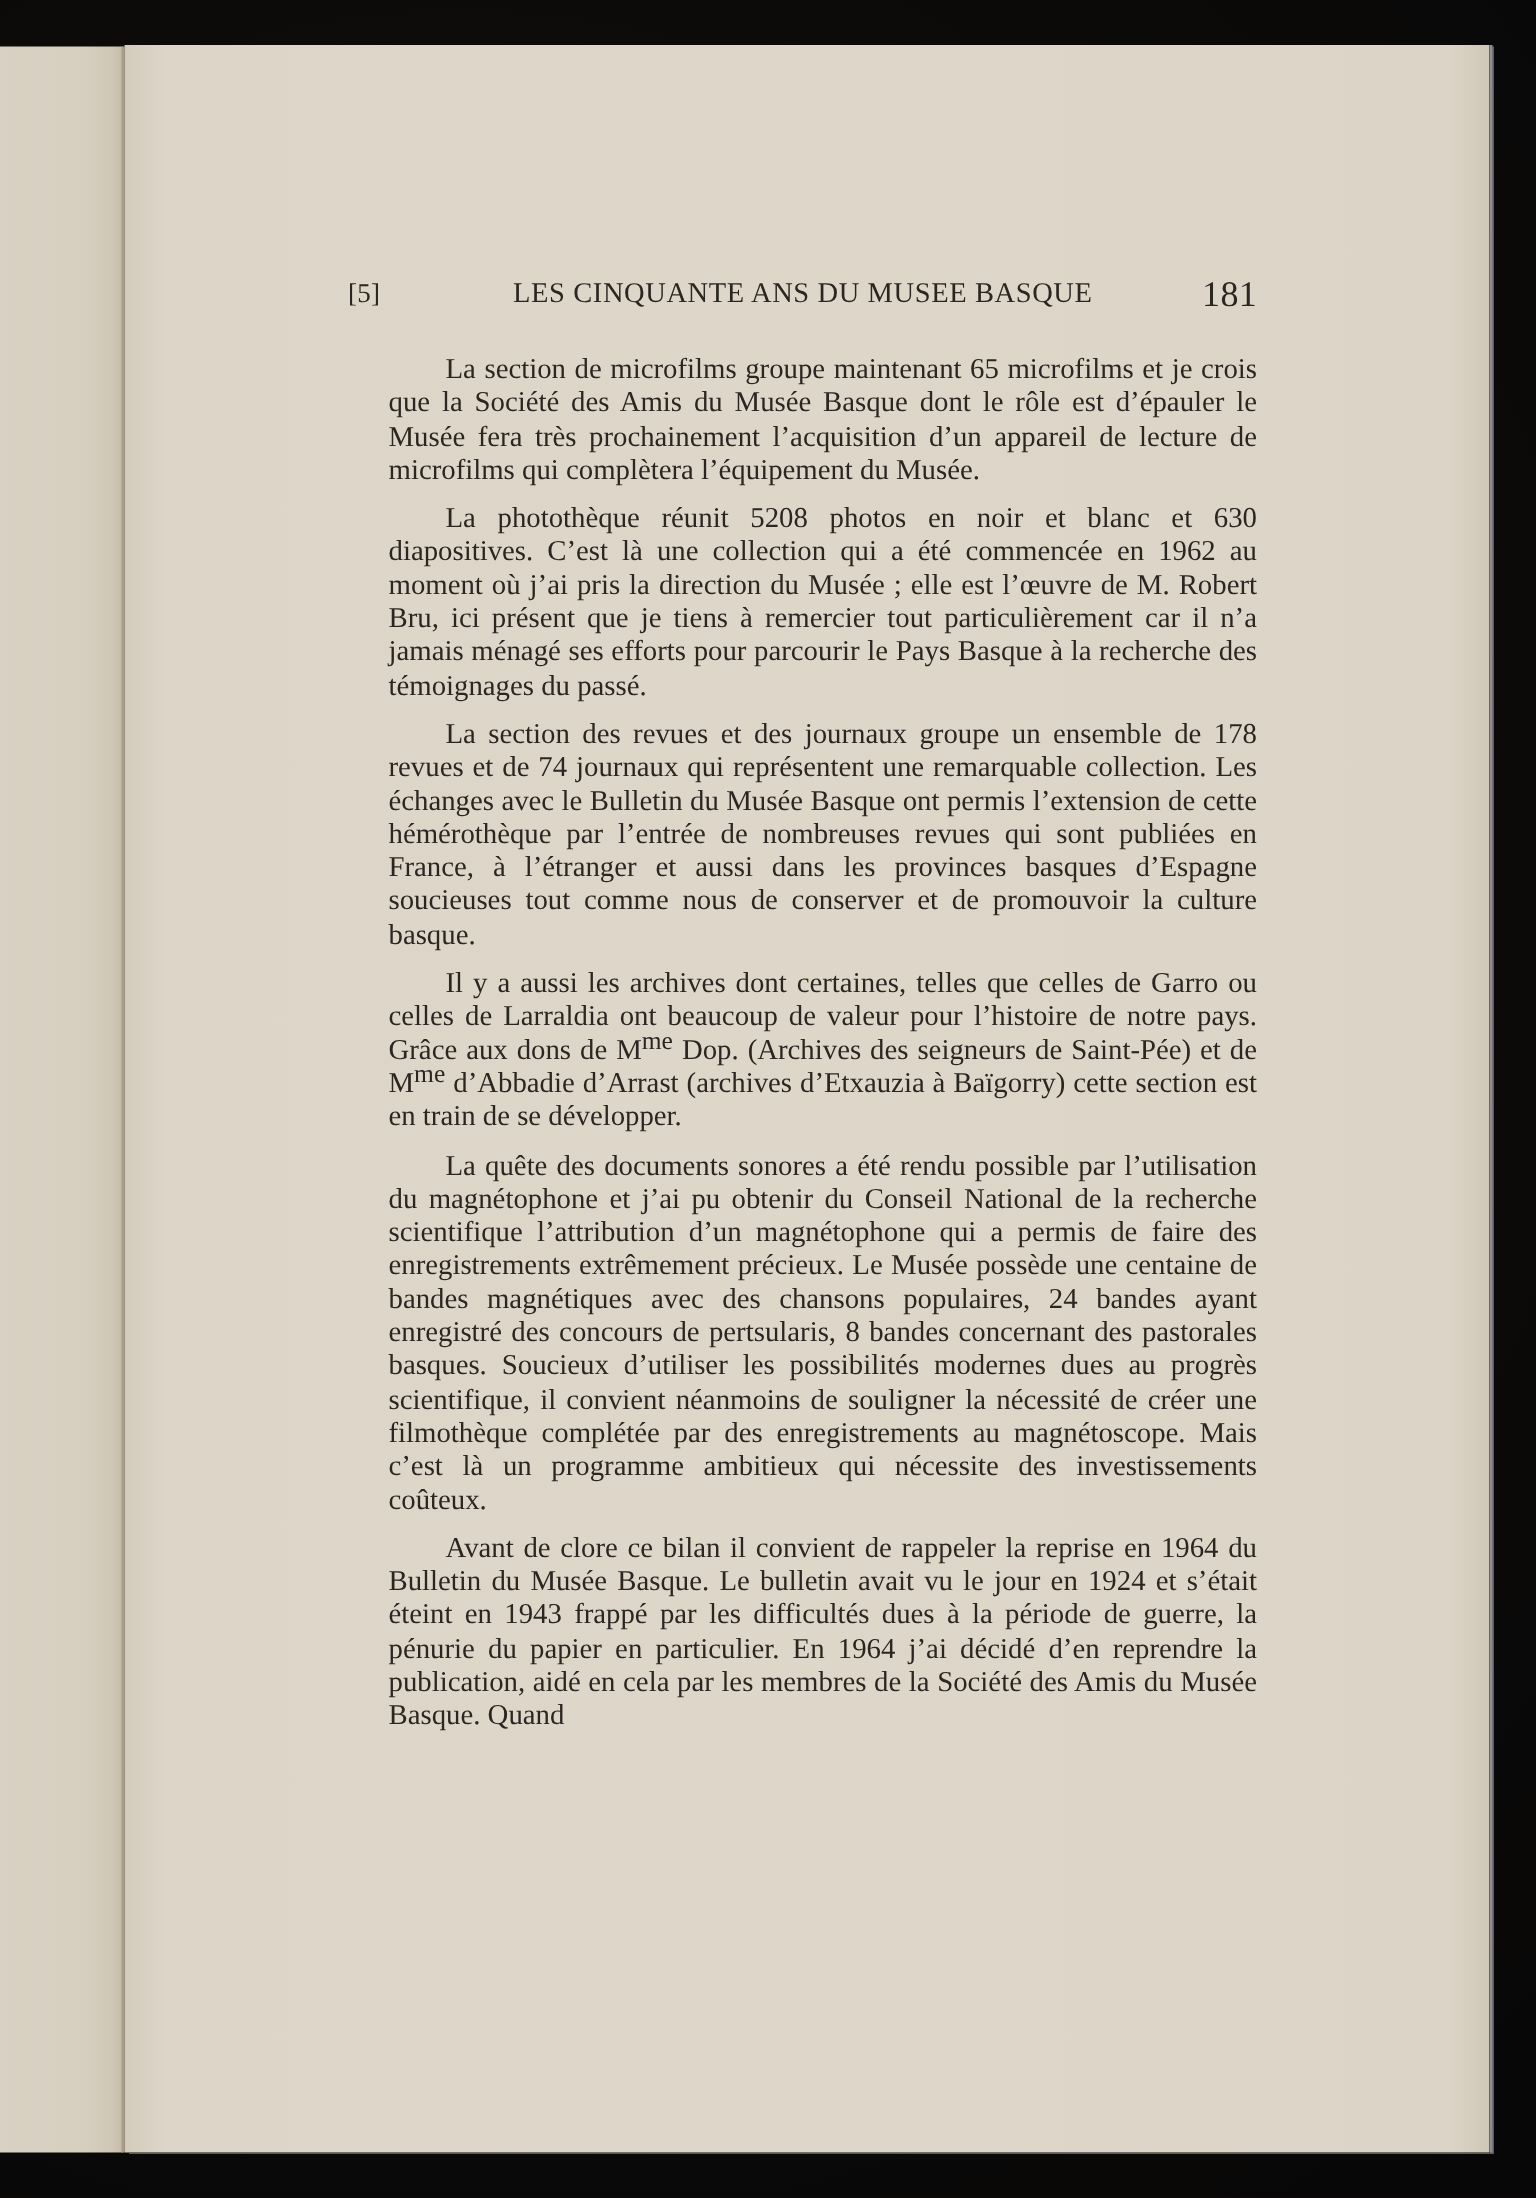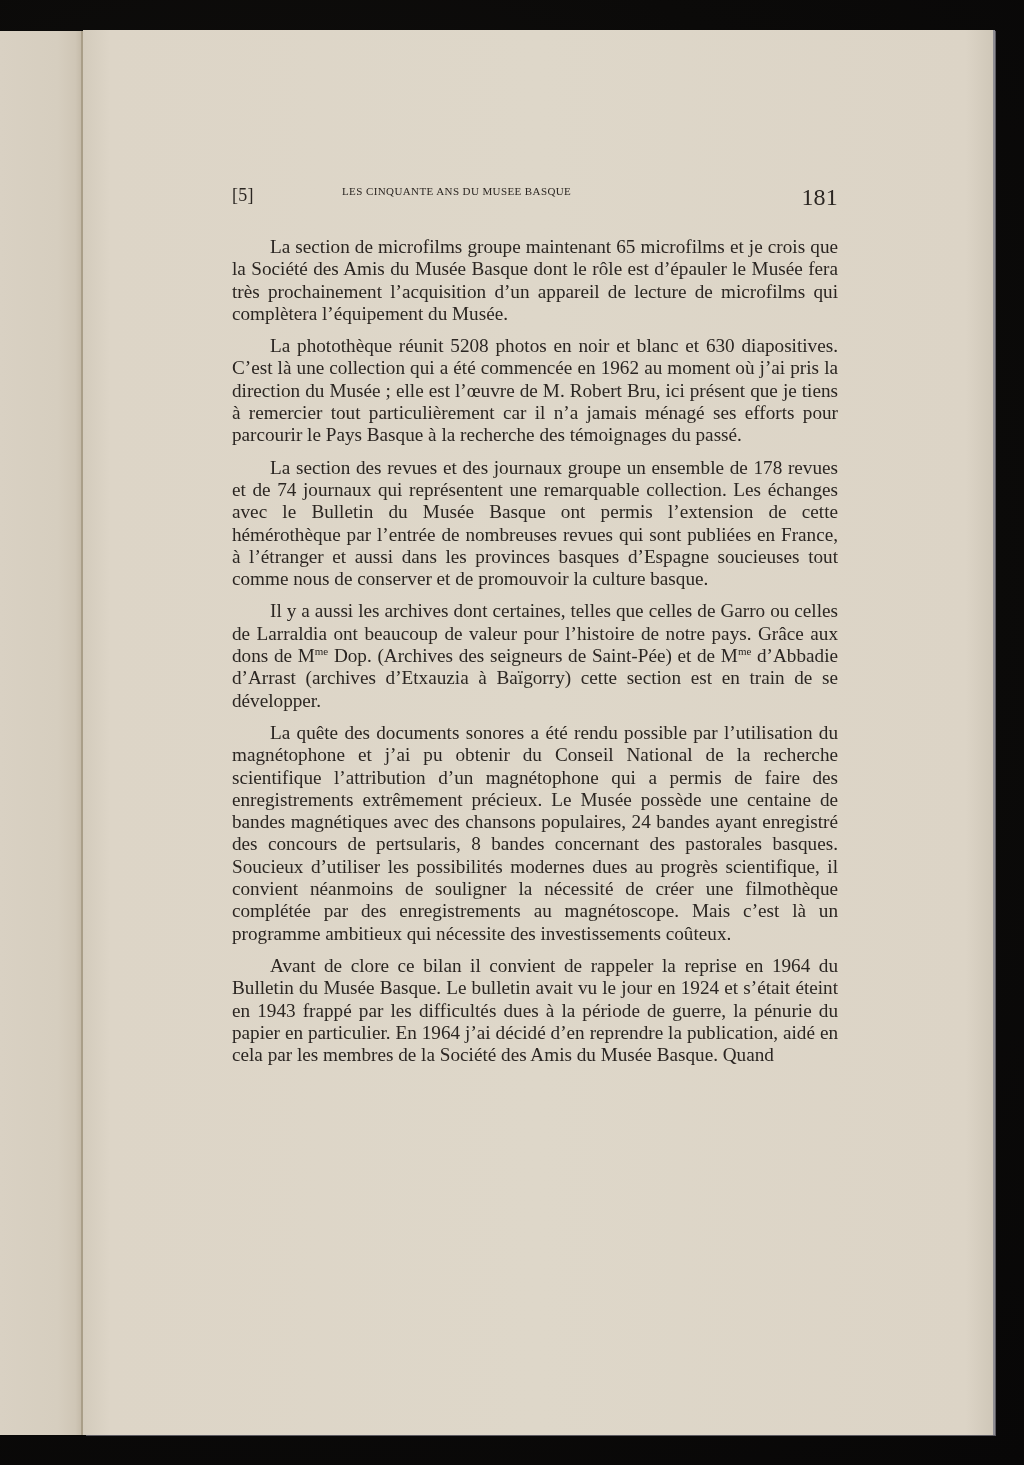--- a/index.html
+++ b/index.html
@@ -58,42 +58,43 @@
     .running-head .folio-left {
       position: absolute;
       left: 0;
       top: 3px;
       font-size: 18px;
     }
     .running-head .title {
       position: absolute;
       left: 110px;
       top: 3px;
-      font-size: 11px;
+      font-size: 19px;
       letter-spacing: 0.4px;
     }
     .running-head .folio-right {
       position: absolute;
       right: 0;
       top: 2px;
       font-size: 24px;
     }
     .body {
       margin-top: 24px;
+      margin-left: 27px;
     }
     .para {
       margin: 0 0 10px 0;
       font-size: 19.2px;
       line-height: 22.3px;
       text-align: justify;
       text-indent: 38px;
       hyphens: manual;
     }
     sup {
-      font-size: 11px;
+      font-size: 17px;
       vertical-align: 7px;
       line-height: 0;
     }
   </style>
 </head>
 <body>
 
 <div id="scan">
   <div id="left-page"></div>
   <div id="spine"></div>

